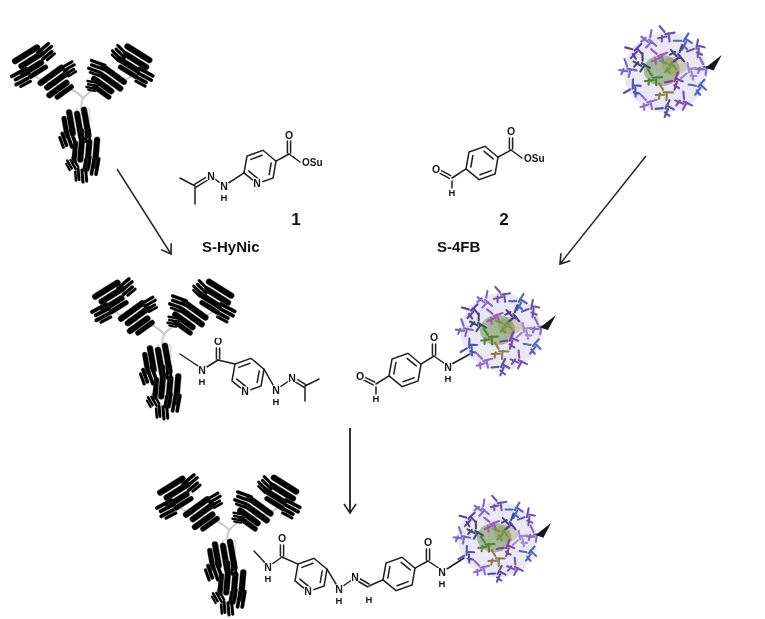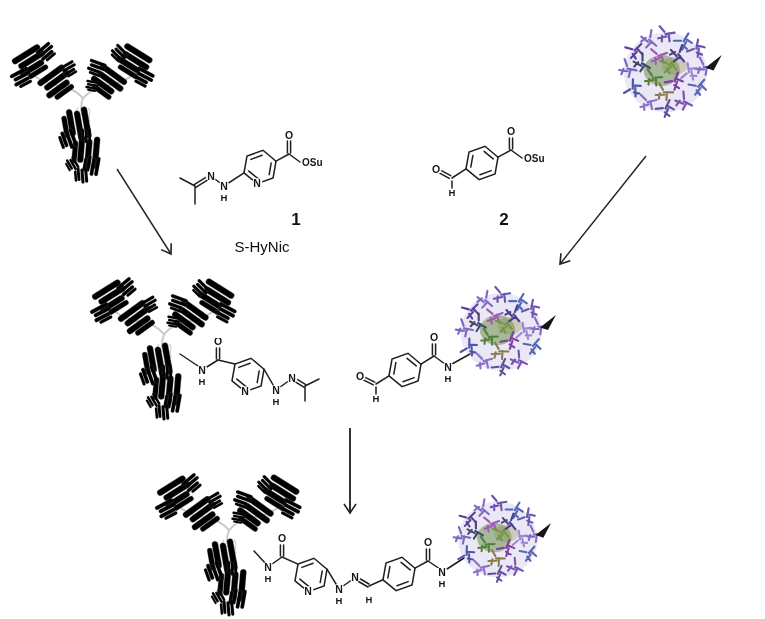--- a/index.html
+++ b/index.html
@@ -7,21 +7,21 @@
           font-family:"Liberation Sans",sans-serif;}
   .abs{position:absolute;}
   svg{display:block;}
   svg text{font-family:"Liberation Sans",sans-serif;font-weight:bold;font-size:10.5px;
            fill:#161616;text-anchor:middle;}
   svg text.h{font-size:9.5px;}
   svg text.osu{text-anchor:start;font-size:10px;}
   .bond{stroke:#1f1f1f;stroke-width:1.5;stroke-linecap:round;fill:none;}
   .halo{fill:#ffffff;stroke:none;}
   .cnum{position:absolute;text-align:center;font-weight:bold;font-size:17px;color:#111;}
-  .cname{position:absolute;text-align:center;font-weight:normal;font-size:15px;color:#111;}
+  .cname{position:absolute;text-align:left;font-weight:bold;font-size:15px;color:#111;}
 </style>
 </head>
 <body>
 
 <div class="canvas">
 
   <svg class="abs" width="0" height="0" style="left:0;top:0" aria-hidden="true">
     <defs>
       <g id="dom" stroke="#8c8c8c" stroke-opacity="0.35" stroke-width="0.8">
         <rect x="-18" y="-12" width="34" height="6.5" rx="3.2"></rect>
@@ -135,20 +135,21 @@
     <circle class="halo" cx="10" cy="51" r="5.5"></circle>
     <text x="10" y="54.5">O</text>
     <text class="h" x="26" y="77.5">H</text>
     <text x="85" y="17">O</text>
     <text class="osu" x="98" y="44">OSu</text>
   </svg>
 
   <div class="cnum" style="left:276px;top:210px;width:40px">1</div>
   <div class="cname" style="left:202px;top:238px;width:120px">S-HyNic</div>
   <div class="cnum" style="left:484px;top:210px;width:40px">2</div>
+  <div class="cname" style="left:437px;top:238px;width:120px">S-4FB</div>
 
   <svg class="abs" style="left:83px;top:260px" width="162" height="162" viewBox="0 0 170 170">
     <use href="#igg"></use>
   </svg>
 
   <svg class="abs" style="left:178px;top:338px" width="155" height="80" viewBox="0 0 155 80">
     <path class="bond" d="M2,16 L20,28"></path>
     <path class="bond" d="M24,32 L40,22"></path>
     <path class="bond" d="M38.4,21 L38.4,10 M41.6,21 L41.6,10"></path>
     <path class="bond" d="M40,22 L57,26.1"></path>

